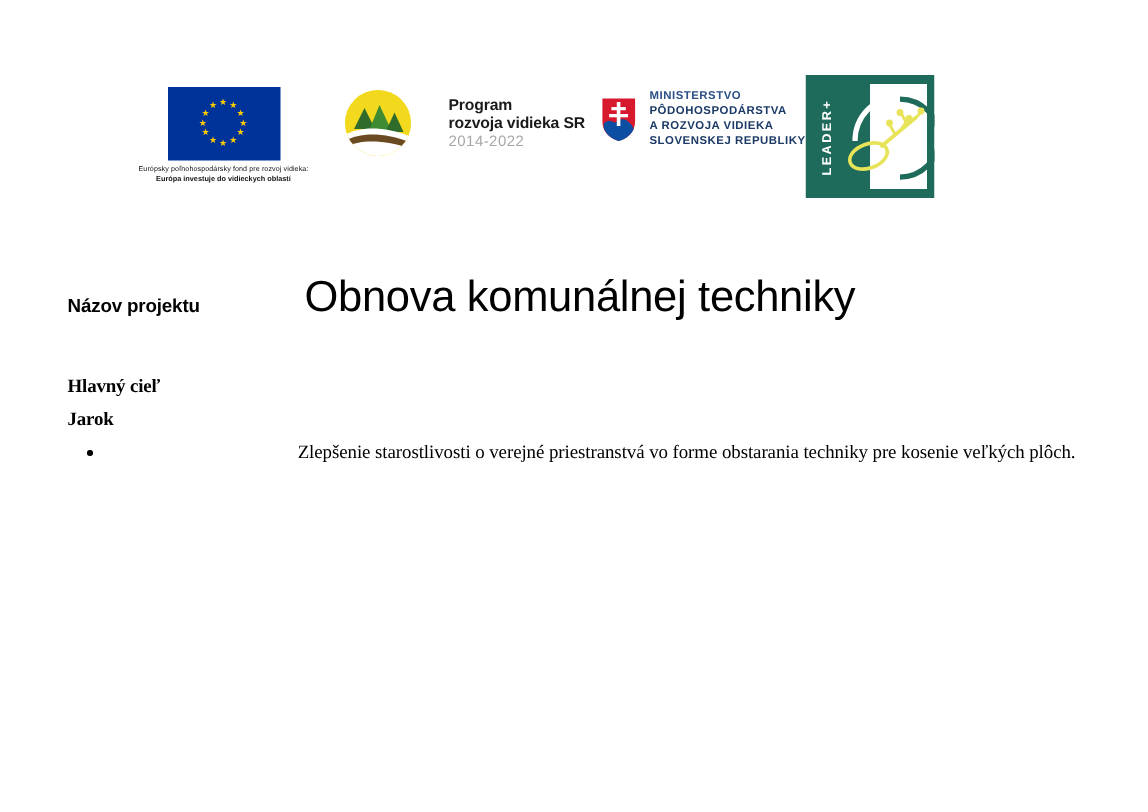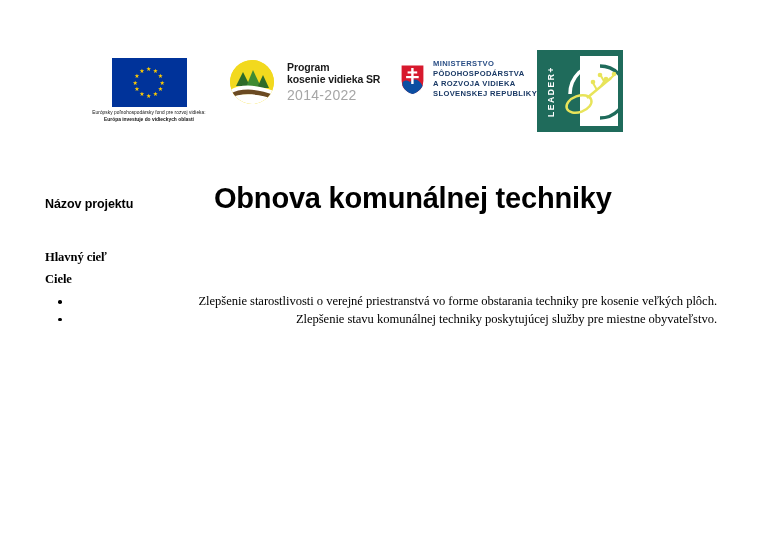--- a/index.html
+++ b/index.html
@@ -80,21 +80,21 @@
     transform-origin: center top;
   }
 
   
   .prv-block {
     position: absolute;
     left: 230px;
     top: 10px;
     display: flex;
     align-items: center;
-    gap: 13px;
+    gap: 25px;
   }
   .prv-badge {
     width: 44px;
     height: 44px;
     border-radius: 50%;
     background: #f2d91e;
     position: relative;
     overflow: hidden;
     flex: none;
   }
@@ -103,21 +103,21 @@
   }
   .prv-l1, .prv-l2 {
     font-weight: bold;
     font-size: 10.5px;
     color: #1a1a1a;
     letter-spacing: -0.1px;
     display: block;
   }
   .prv-l3 {
     display: block;
-    font-size: 14px;
+    font-size: 10px;
     color: #a6a6a6;
     letter-spacing: 0.3px;
     margin-top: 1px;
   }
 
   
   .min-block {
     position: absolute;
     left: 400px;
     top: 8px;
@@ -183,24 +183,24 @@
   .title-label {
     position: absolute;
     left: 45px;
     top: 15px;
     font-size: 12.5px;
     font-weight: bold;
     letter-spacing: -0.1px;
   }
   .title-main {
     position: absolute;
-    left: 214px;
+    left: 203px;
     top: 0px;
     font-size: 29px;
-    font-weight: bold;
+    font-weight: normal;
     letter-spacing: -0.2px;
     white-space: nowrap;
   }
 
   
   .doc-body {
     position: absolute;
     left: 45px;
     top: 250px;
     width: 672px;
@@ -280,21 +280,21 @@
         <path d="M6 26 L13 12 L20 26 Z" fill="#2f6b2a"></path>
         <path d="M16 27 L23 10 L31 27 Z" fill="#3f8b33"></path>
         <path d="M27 28 L33 15 L39 28 Z" fill="#2f6b2a"></path>
         <path d="M0 30 C10 24 26 24 44 31 L44 36 C26 29 10 29 0 35 Z" fill="#ffffff"></path>
         <path d="M0 34 C10 28 26 28 44 35 L44 40 C26 33 10 33 0 39 Z" fill="#6b4a22"></path>
         <path d="M0 38 C10 33 26 33 44 39 L44 44 L0 44 Z" fill="#ffffff"></path>
       </svg>
     </div>
     <div class="prv-text">
       <span class="prv-l1">Program</span>
-      <span class="prv-l2">kosenie vidieka SR</span>
+      <span class="prv-l2">rozvoja vidieka SR</span>
       <span class="prv-l3">2014-2022</span>
     </div>
   </div>
 
   <div class="min-block">
     <div class="min-shield">
       <svg width="25" height="31" viewBox="0 0 25 31" aria-hidden="true">
         <path d="M1 1 H24 V17 C24 25 18 29 12.5 30.5 C7 29 1 25 1 17 Z" fill="#d7192d" stroke="#ffffff" stroke-width="1.2"></path>
         <path d="M2.5 18.5 C5 15.5 8 16.5 10 18 C12.5 15 16 15 18.5 16.8 C20.5 18.2 22 20.5 22.5 22 C20 27 15.5 29.3 12.5 30 C8.5 29 4 26 2.5 21 Z" fill="#0b4ea2"></path>
         <rect x="11.2" y="4" width="2.4" height="16" fill="#ffffff"></rect>
@@ -335,18 +335,17 @@
 
 <div class="title-row">
   <div class="title-label">Názov projektu</div>
   <div class="title-main">Obnova komunálnej techniky</div>
 </div>
 
 <div class="doc-body">
 
   <div class="sec-heading">Hlavný cieľ</div>
 
-  <div class="sec-heading second">Ciele</div>
+  <div class="sec-heading second">Jarok</div>
   <ul class="goal-list">
     <li>Zlepšenie starostlivosti o verejné priestranstvá vo forme obstarania techniky pre kosenie veľkých plôch.</li>
-    <li>Zlepšenie stavu komunálnej techniky poskytujúcej služby pre miestne obyvateľstvo.</li>
   </ul>
 </div>
 
 </body></html>

